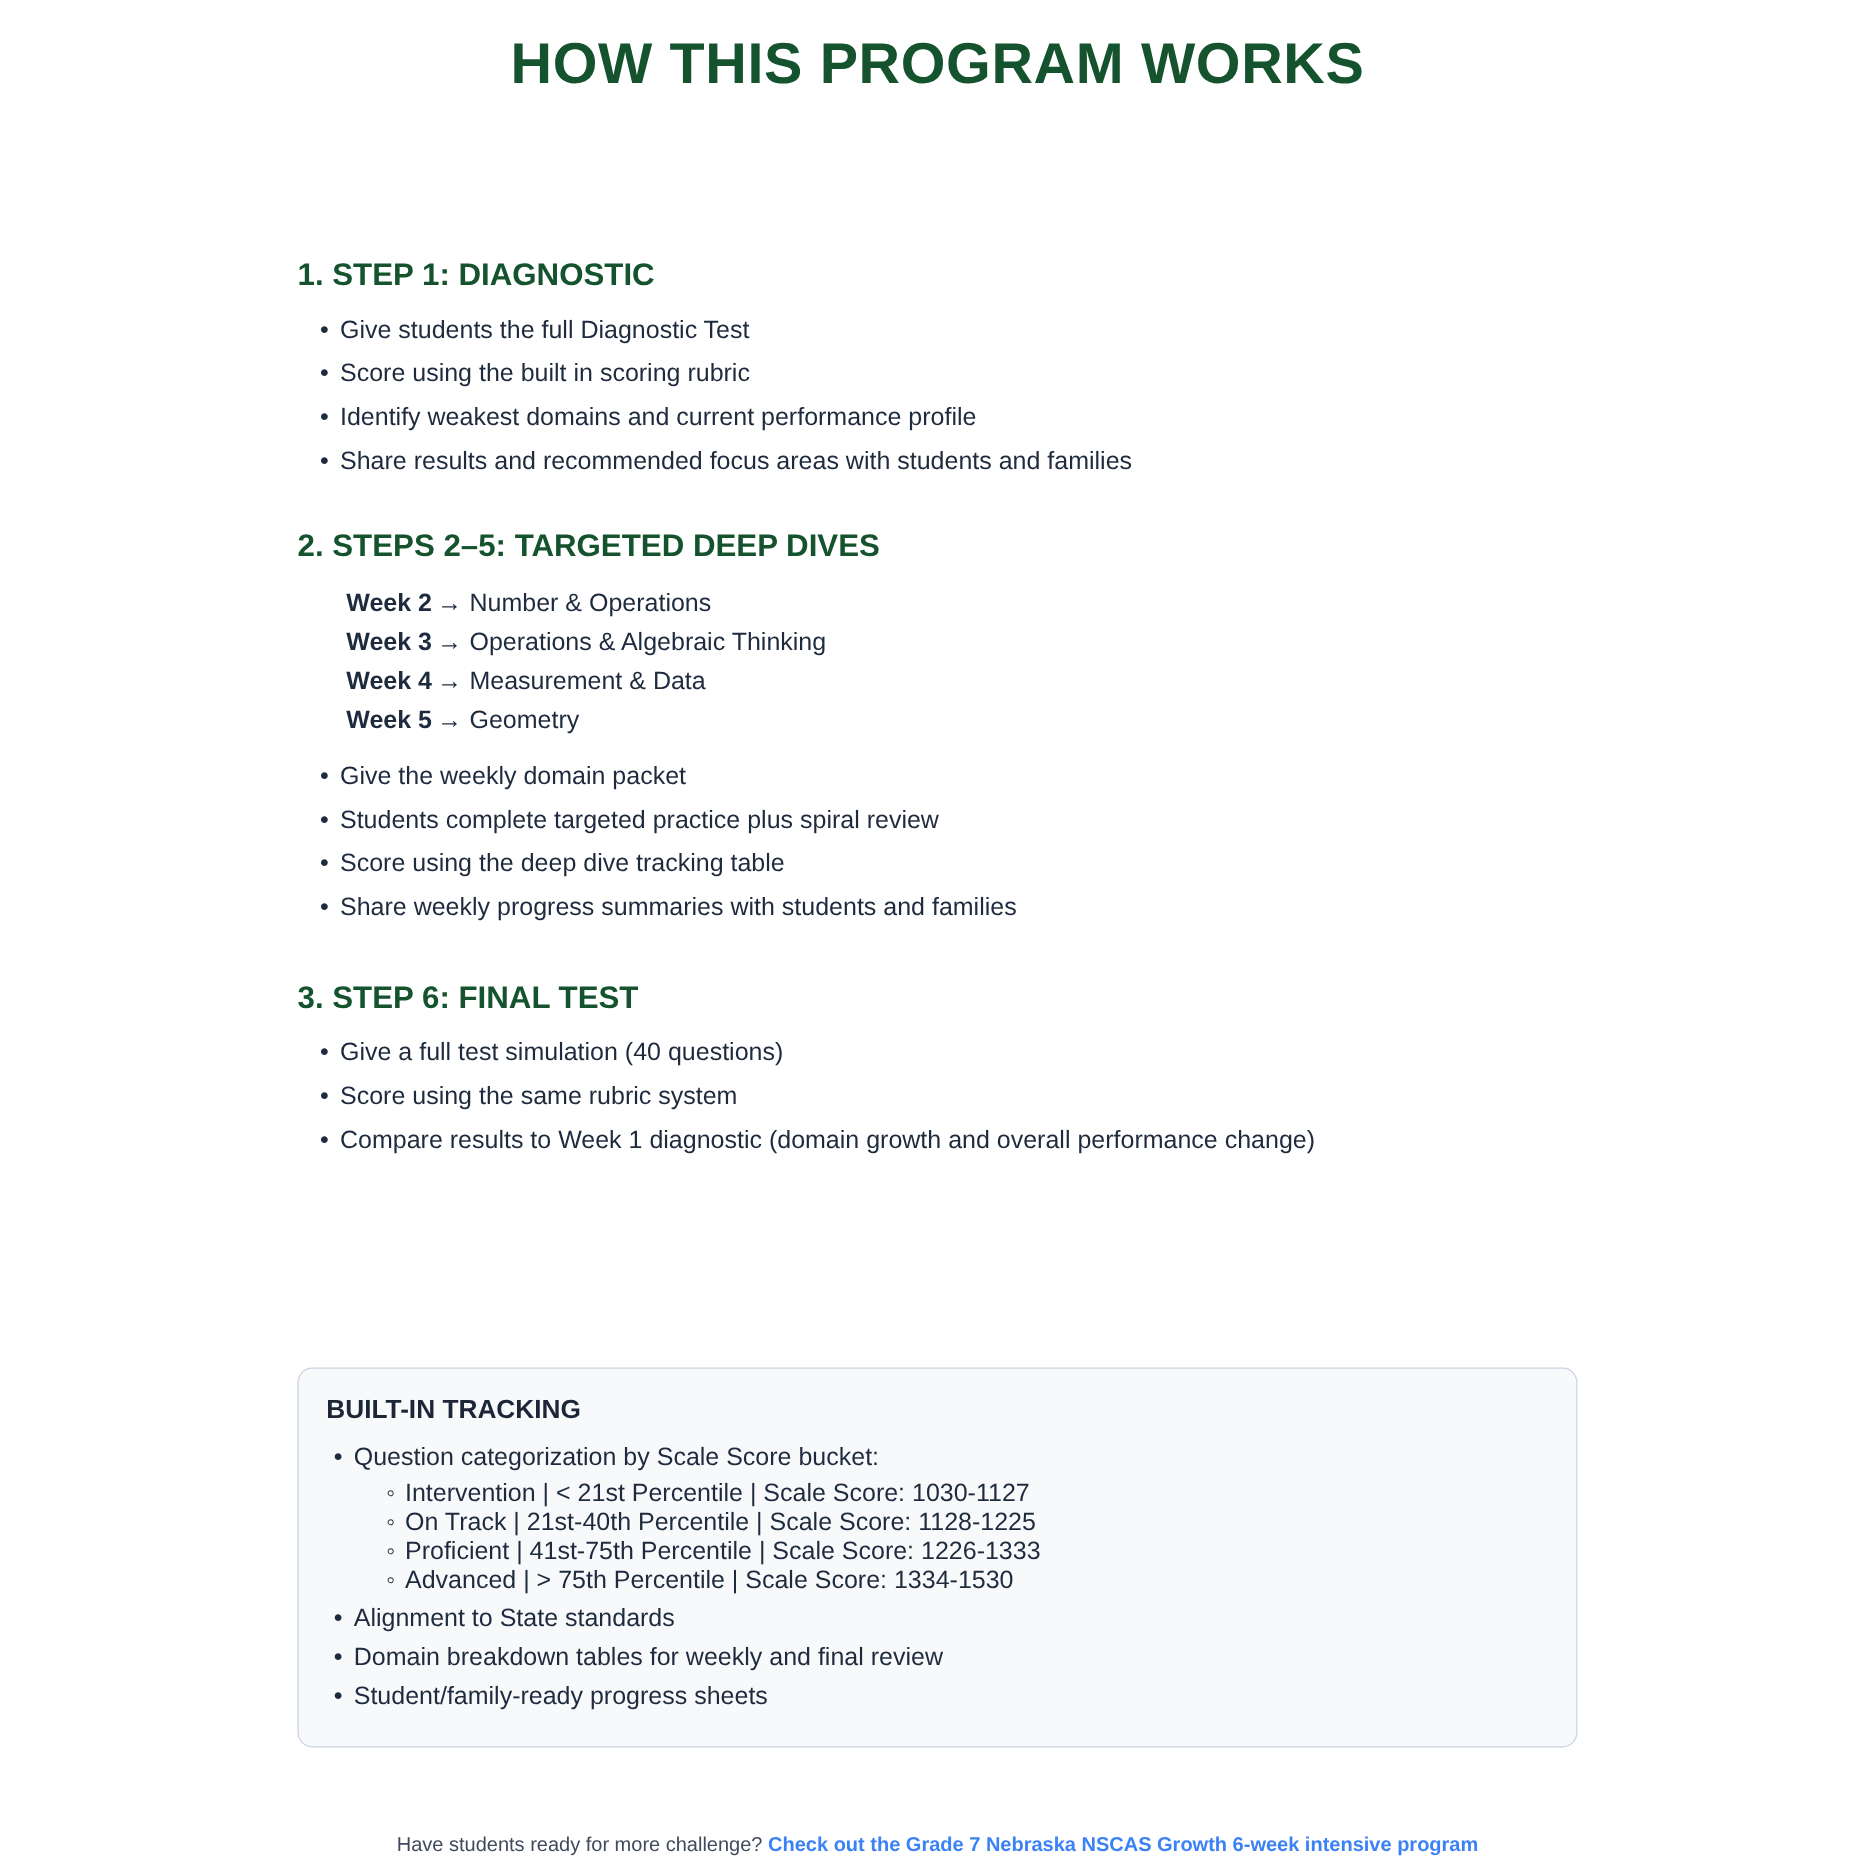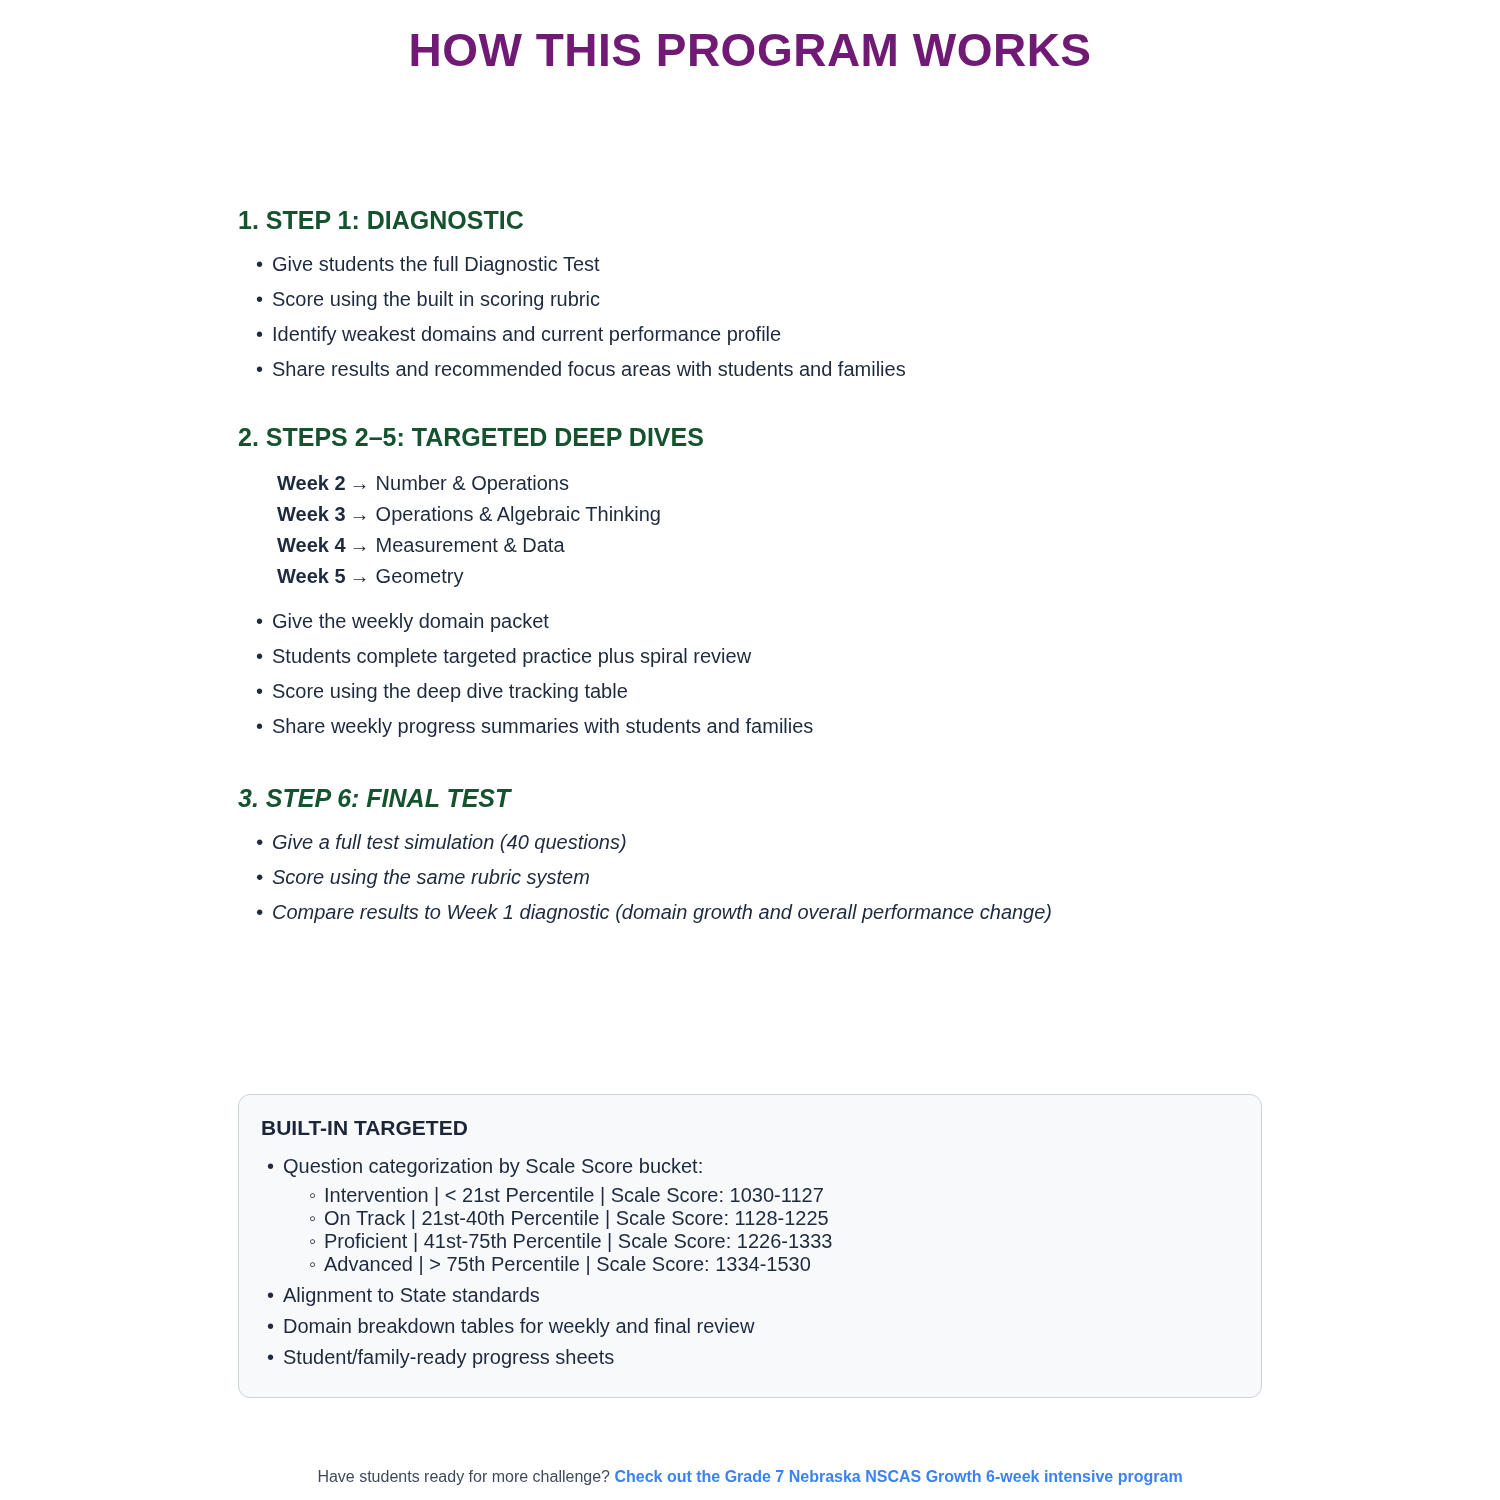--- a/index.html
+++ b/index.html
@@ -12,30 +12,30 @@
     overflow: hidden;
     -webkit-font-smoothing: antialiased;
   }
   .page-title {
     margin: 0;
     padding-top: 24px;
     text-align: center;
     font-size: 46px;
     line-height: 52px;
     font-weight: bold;
-    color: #701a75;
+    color: #14532d;
     letter-spacing: 0.5px;
   }
   .content {
     width: 1024px;
     margin: 0 auto;
   }
   .sec-1 { margin-top: 130px; }
   .sec-2 { margin-top: 36px; }
-  .sec-3 { margin-top: 40px; font-style: italic; }
+  .sec-3 { margin-top: 40px; }
   .sec-title {
     margin: 0;
     font-size: 25px;
     line-height: 29px;
     font-weight: bold;
     color: #14532d;
   }
   ul.bullets {
     list-style: none;
     margin: 12px 0 0 0;
@@ -162,21 +162,21 @@
   <section class="sec-3">
     <h2 class="sec-title"><span>3.</span> <span>STEP 6: FINAL TEST</span></h2>
     <ul class="bullets">
       <li>Give a full test simulation (40 questions)</li>
       <li>Score using the same rubric system</li>
       <li>Compare results to Week 1 diagnostic (domain growth and overall performance change)</li>
     </ul>
   </section>
 
   <div class="tracking-box">
-    <h3 class="box-title">BUILT-IN TARGETED</h3>
+    <h3 class="box-title">BUILT-IN TRACKING</h3>
     <ul class="box-bullets">
       <li>
         <span>Question categorization by Scale Score bucket:</span>
         <ul class="subs">
           <li>Intervention | &lt; 21st Percentile | Scale Score: 1030-1127</li>
           <li>On Track | 21st-40th Percentile | Scale Score: 1128-1225</li>
           <li>Proficient | 41st-75th Percentile | Scale Score: 1226-1333</li>
           <li>Advanced | &gt; 75th Percentile | Scale Score: 1334-1530</li>
         </ul>
       </li>

